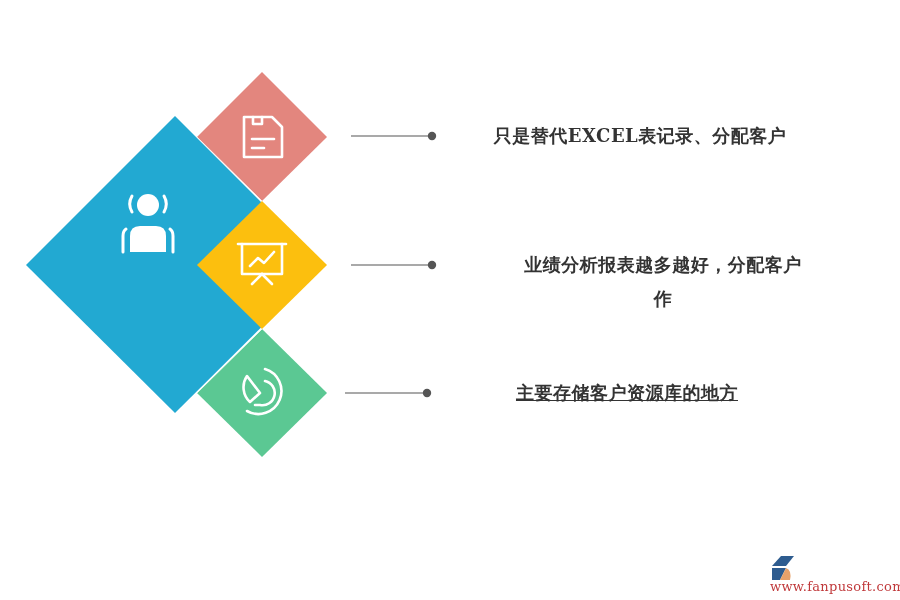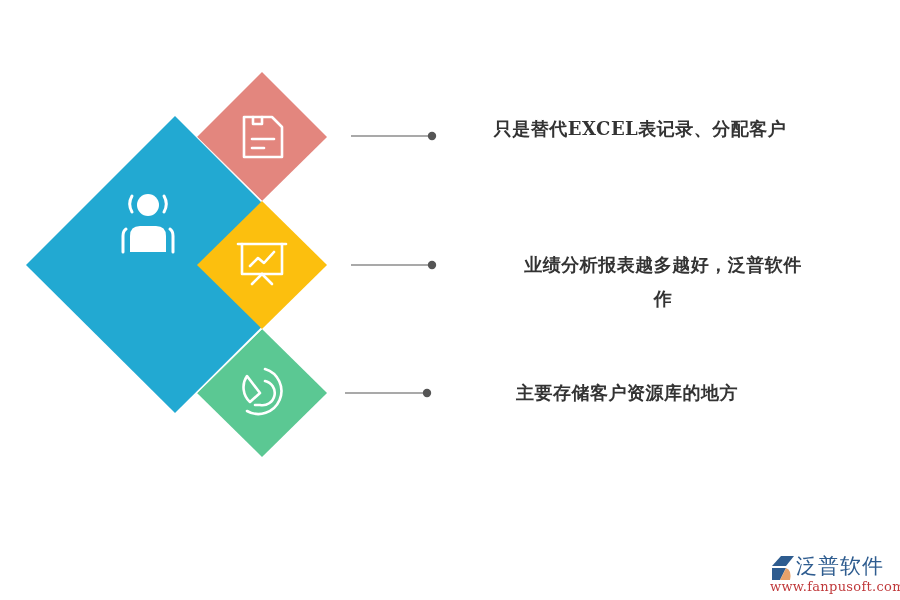--- a/index.html
+++ b/index.html
@@ -66,29 +66,28 @@
     <circle cx="427" cy="393" r="4.2" fill="#555555"></circle>
   </g>
 
   <g>
     <polygon points="772,566 781,556 794,556 786,566" fill="#2e5c8f"></polygon>
     <polygon points="772,568 786,568 780,580 772,580" fill="#2e5c8f"></polygon>
     <path d="M786,568 Q792,570 790,580 L780,580 Z" fill="#e8a26a"></path>
   </g>
 </svg>
 
-<div class="item-text" style="left:465px; top:112px; width:350px;">
+<div class="item-text" style="left:465px; top:119px; width:350px;">
   <div>只是替代EXCEL表记录、分配客户</div>
 </div>
 
 <div class="item-text" style="left:478px; top:248px; width:370px;">
-  <div>业绩分析报表越多越好，泛普软件</div>
+  <div>业绩分析报表越多越好，分配客户</div>
   <div>作</div>
 </div>
 
-<div class="item-text" style="left:482px; top:376px; width:290px;">
+<div class="item-text" style="left:482px; top:376px; width:290px;text-decoration:underline;">
   <div>主要存储客户资源库的地方</div>
 </div>
 
 <div class="watermark">
-  <div class="wm-title">泛普软件</div>
   <div class="wm-url">www.fanpusoft.com</div>
 </div>
 
 </body></html>

